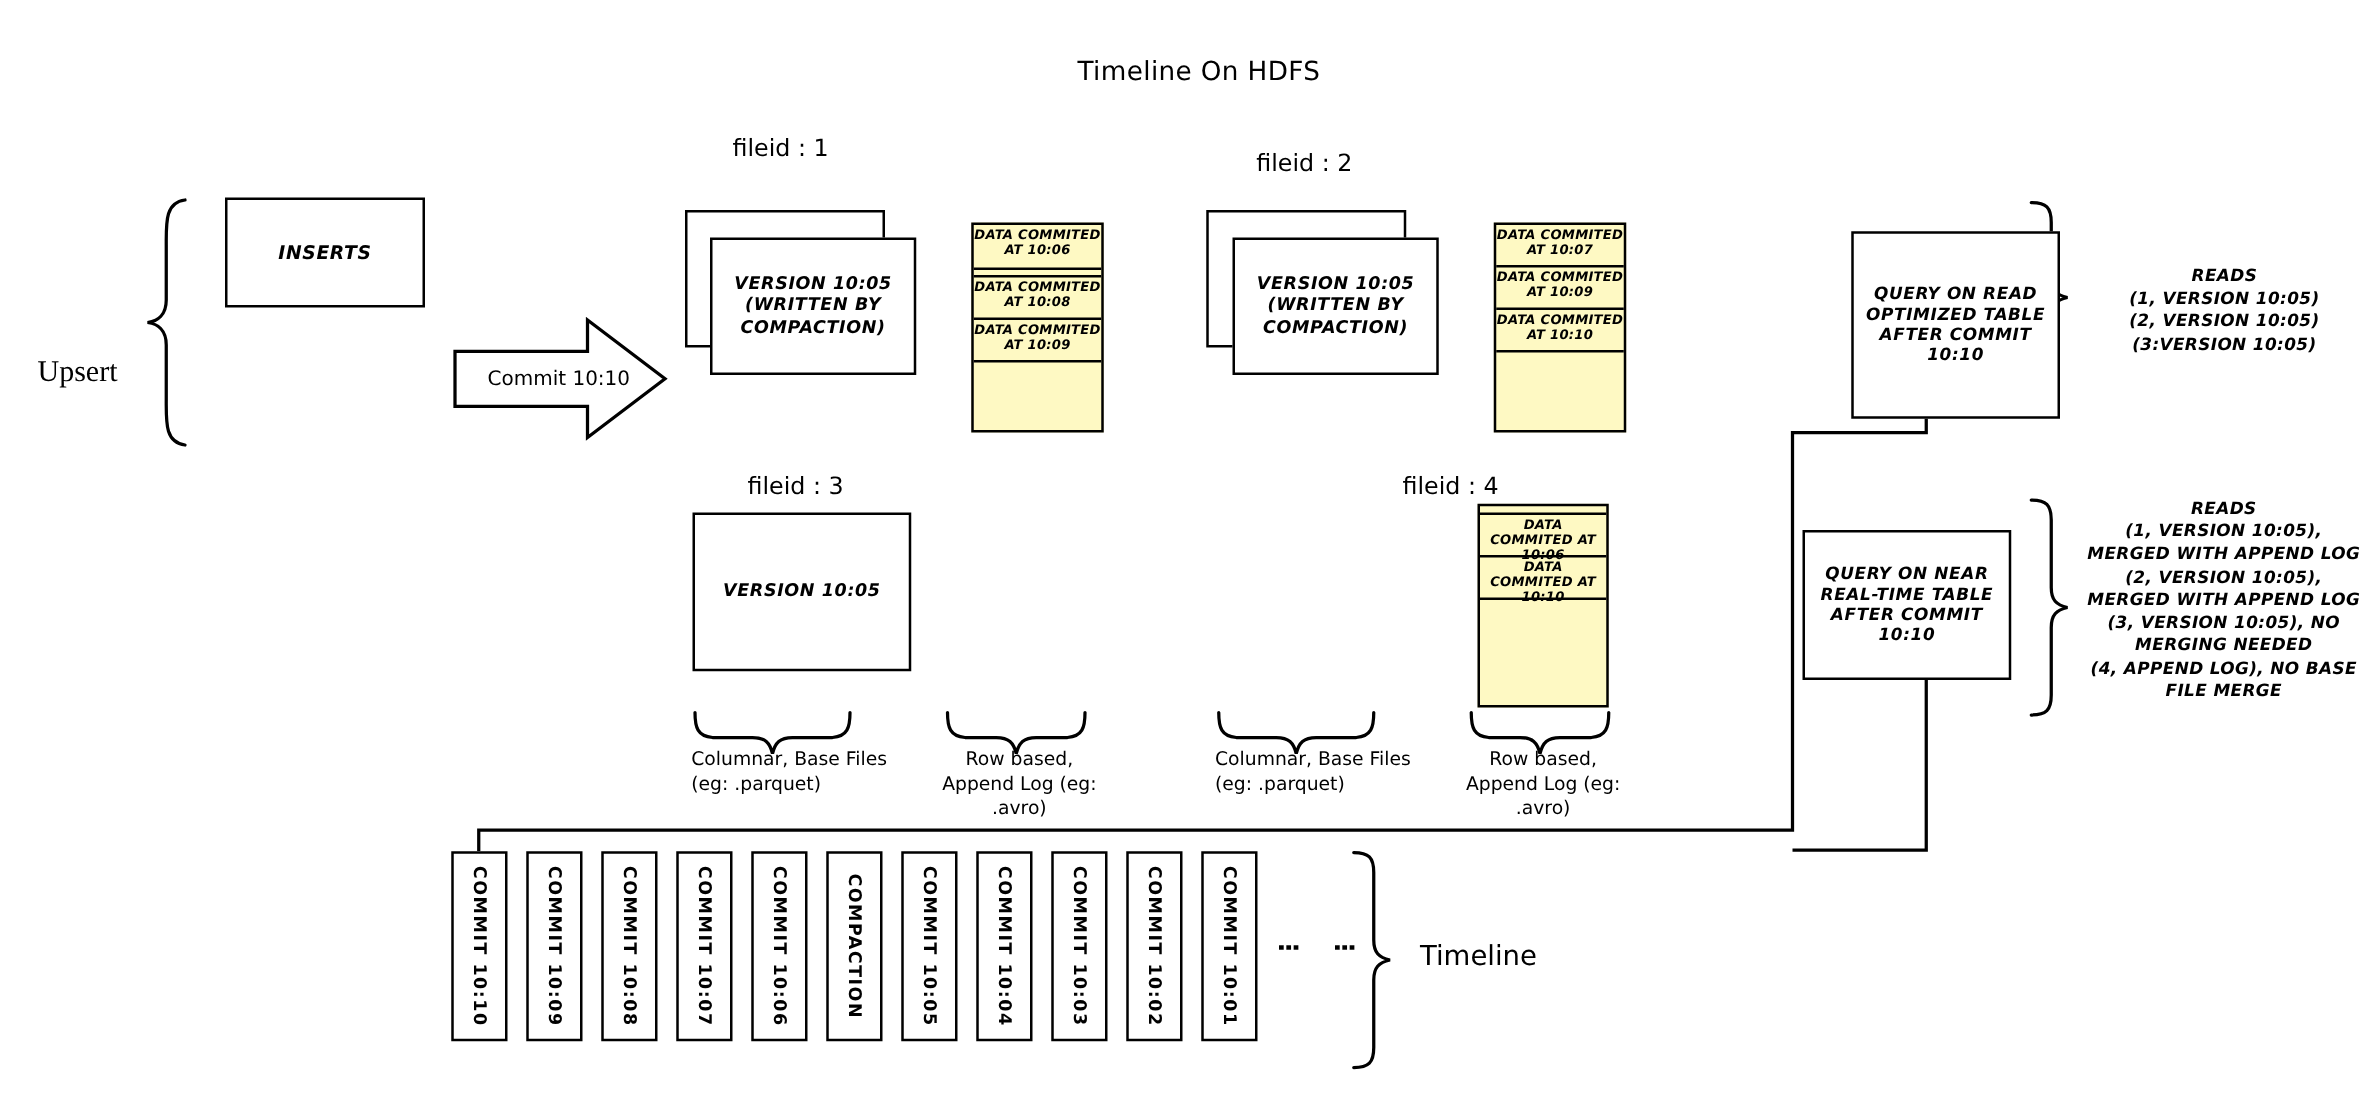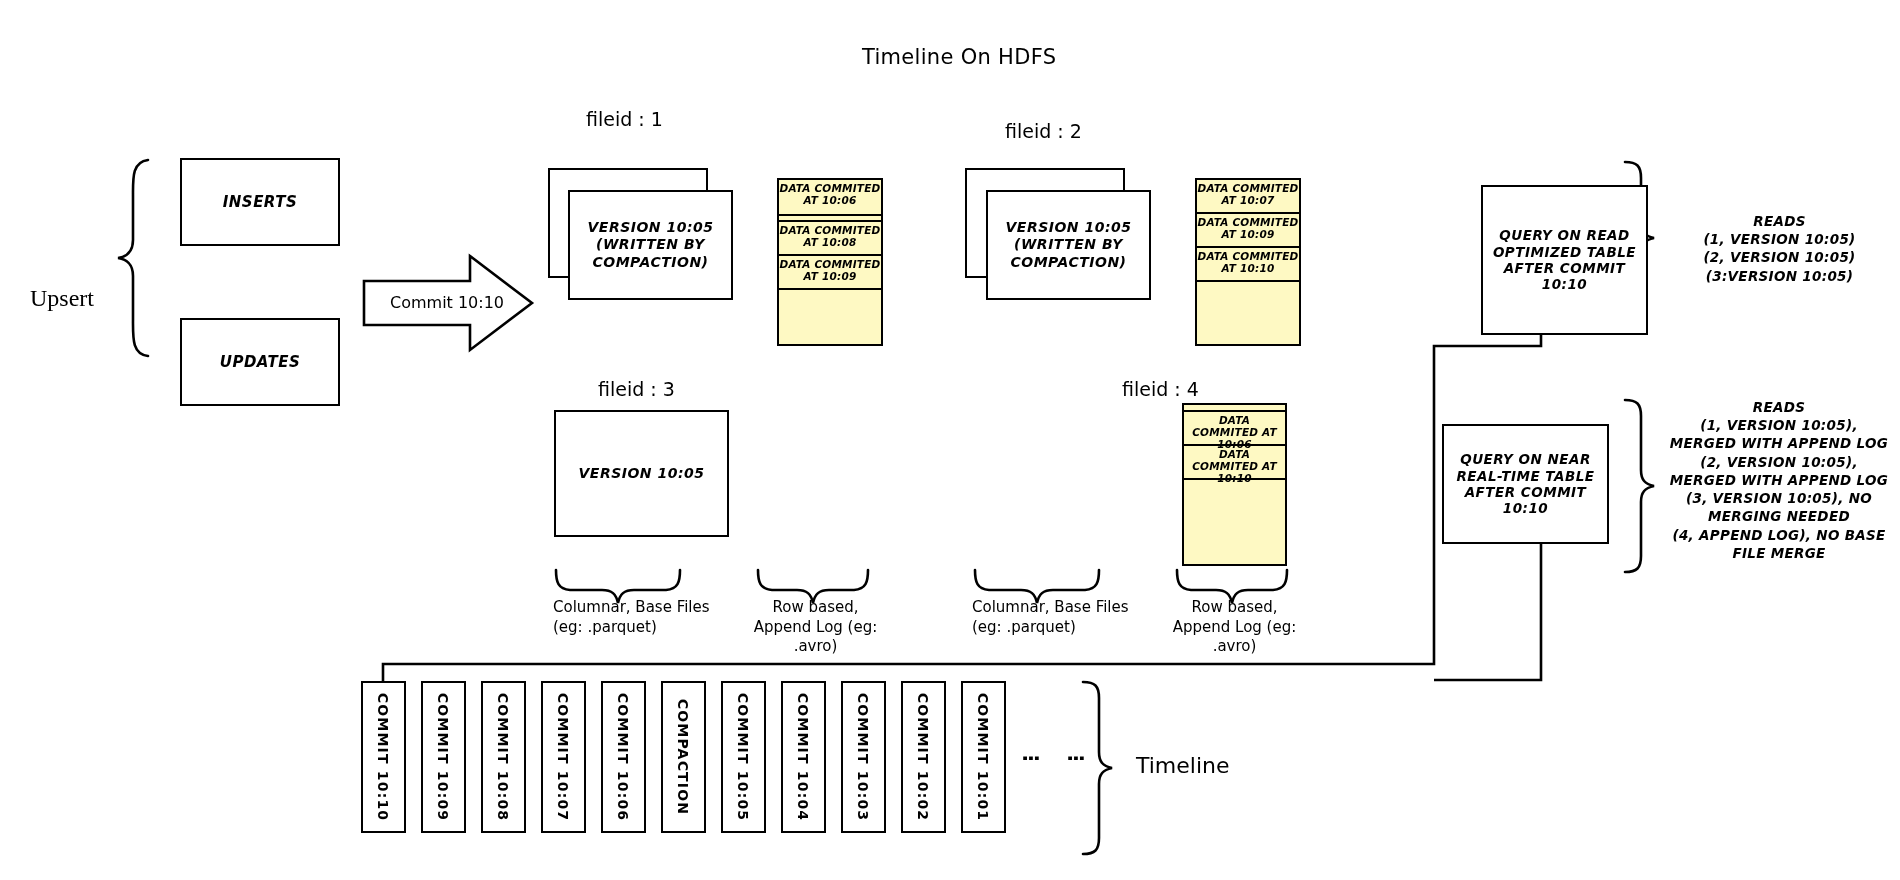--- a/index.html
+++ b/index.html
@@ -213,21 +213,20 @@
     <g>
       <path class="stroke" d="M1434,680 L1541,680 L1541,502"></path>
       <polygon class="arrowhead" points="1541,472 1533,494 1549,494"></polygon>
     </g>
   </svg>
 
   <div class="upsert-label" style="left:30px; top:285px;">Upsert</div>
 
   <div class="box hand-bold" style="left:180px; top:158px; width:160px; height:88px; font-size:15px;">INSERTS</div>
 
-  <div class="box hand-bold" style="left:180px; top:318px; width:160px; height:88px; font-size:15px;">UPDATES</div>
 
   <div class="commit-arrow-text" style="left:390px; top:293px;">Commit 10:10</div>
 
   <div class="fileid-label" style="left:586px; top:108px;">fileid : 1</div>
   <div class="box" style="left:548px; top:168px; width:160px; height:110px;"></div>
   <div class="box hand-bold" style="left:568px; top:190px; width:165px; height:110px; font-size:14px; white-space:pre-line;">VERSION 10:05
 (WRITTEN BY
 COMPACTION)</div>
 
   <div class="logfile" style="left:777px; top:178px; width:106px; height:168px;">

